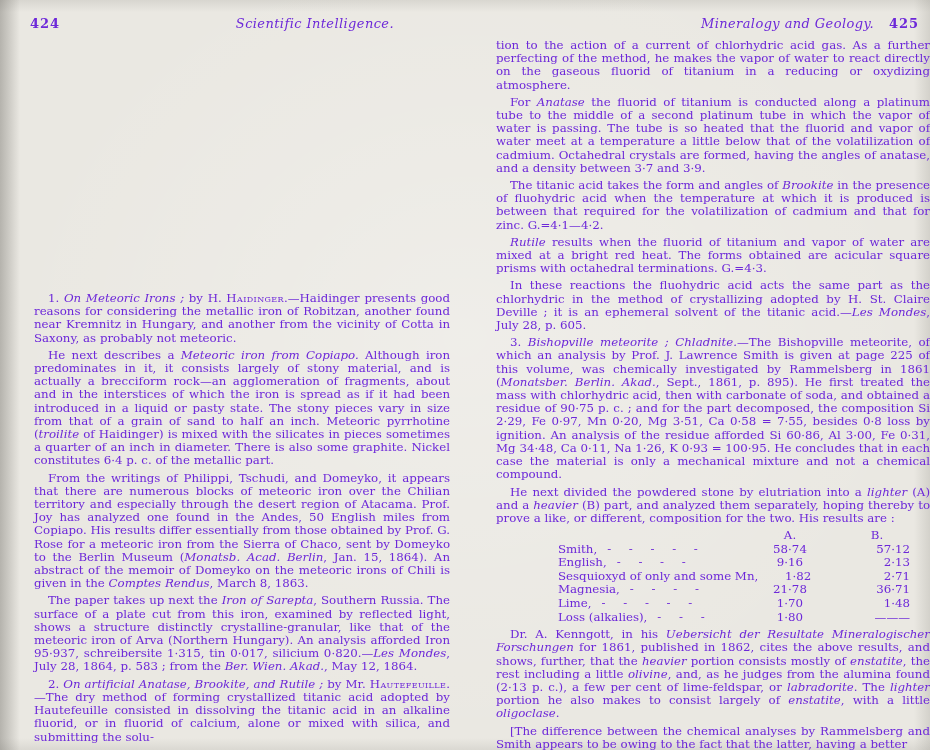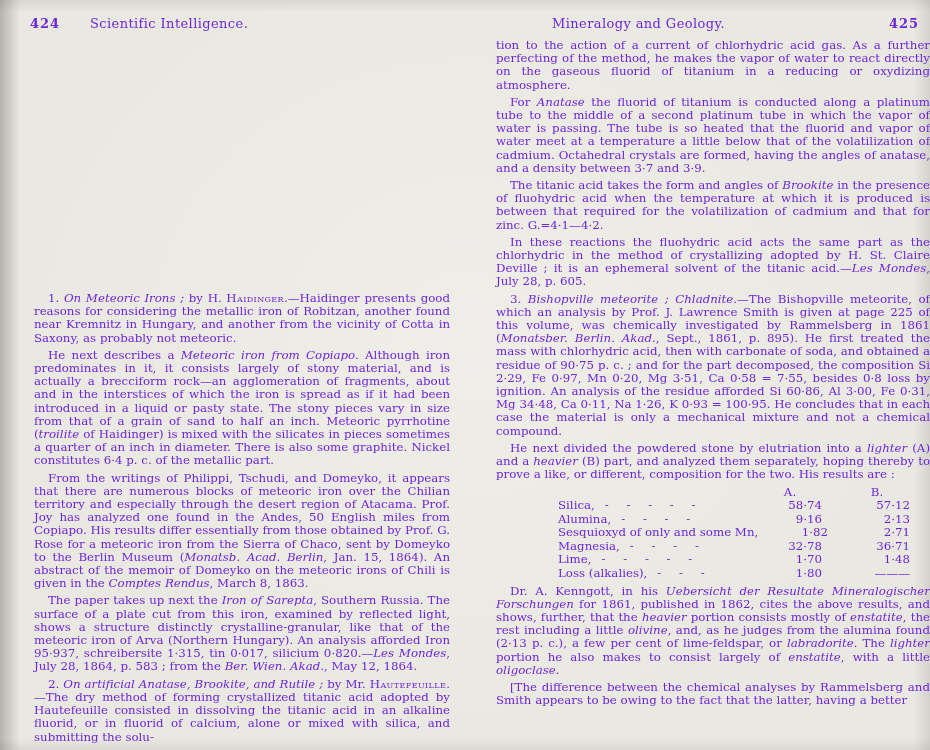--- a/index.html
+++ b/index.html
@@ -16,38 +16,38 @@
       linear-gradient(180deg, rgba(120,118,110,.16), rgba(120,118,110,0) 12px),
       linear-gradient(0deg, rgba(120,118,110,.14), rgba(120,118,110,0) 12px),
       radial-gradient(ellipse at 50% 45%, rgba(255,255,255,.25), rgba(0,0,0,0) 70%);
   }
   .page{position:absolute;top:16px;}
   .page.left{left:30px;width:424px;}
   .page.right{left:492px;width:442px;}
   .running-header{display:flex;align-items:baseline;font-size:13px;height:18px;}
   .running-header .pagenum{width:60px;font-weight:bold;letter-spacing:1px;}
   .running-header .pagenum.right-side{text-align:center;}
-  .running-header .running-title{flex:1;text-align:left;letter-spacing:.4px;}
+  .running-header .running-title{flex:1;text-align:right;font-style:italic;letter-spacing:.4px;}
   .body-text{font-size:11.8px;line-height:13.2px;text-align:justify;}
   .body-text p{margin:4px;}
   .body-text p.ind{text-indent:14px;}
   .left-body{margin-top:258px;}
   .right-body-top{margin-top:5px;}
   .it{font-style:italic;}
   .sc{font-variant:small-caps;letter-spacing:.4px;}
   .analysis-table{margin:3px 0 3px 66px;font-size:11.8px;line-height:13.6px;width:352px;}
   .t-head{display:flex;}
   .t-head .h-spacer{flex:1;}
   .t-head .h-a{width:64px;text-align:center;}
   .t-head .h-gap{width:22px;}
   .t-head .h-b{width:66px;text-align:center;}
   .t-row{display:flex;}
   .t-label{white-space:nowrap;}
   .t-leaders{flex:1 1 0;min-width:0;overflow:hidden;white-space:pre;padding-left:10px;}
-  .t-a{width:64px;text-align:right;white-space:nowrap;}
+  .t-a{width:64px;text-align:center;white-space:nowrap;}
   .t-gap{width:22px;}
   .t-b{width:66px;text-align:right;white-space:nowrap;}
 </style>
 </head>
 <body>
 
 <div class="scan">
 
   <section class="page left">
     <header class="running-header">
@@ -67,56 +67,57 @@
   <section class="page right">
     <header class="running-header">
       <span class="pagenum"></span>
       <span class="running-title">Mineralogy and Geology.</span>
       <span class="pagenum right-side">425</span>
     </header>
     <div class="body-text right-body-top">
         <p class="noind"><span>tion to the action of a current of chlorhydric acid gas. As a further perfecting of the method, he makes the vapor of water to react directly on the gaseous fluorid of titanium in a reducing or oxydizing atmosphere.</span></p>
         <p class="ind"><span>For </span><span class="it">Anatase</span><span> the fluorid of titanium is conducted along a platinum tube to the middle of a second platinum tube in which the vapor of water is passing. The tube is so heated that the fluorid and vapor of water meet at a temperature a little below that of the volatilization of cadmium. Octahedral crystals are formed, having the angles of anatase, and a density between 3·7 and 3·9.</span></p>
         <p class="ind"><span>The titanic acid takes the form and angles of </span><span class="it">Brookite</span><span> in the presence of fluohydric acid when the temperature at which it is produced is between that required for the volatilization of cadmium and that for zinc. G.=4·1—4·2.</span></p>
+        <p class="ind"><span class="it">Rutile</span><span> results when the fluorid of titanium and vapor of water are mixed at a bright red heat. The forms obtained are acicular square prisms with octahedral terminations. G.=4·3.</span></p>
         <p class="ind"><span>In these reactions the fluohydric acid acts the same part as the chlorhydric in the method of crystallizing adopted by H. St. Claire Deville ; it is an ephemeral solvent of the titanic acid.—</span><span class="it">Les Mondes</span><span>, July 28, p. 605.</span></p>
         <p class="ind"><span>3. </span><span class="it">Bishopville meteorite ; Chladnite.</span><span>—The Bishopville meteorite, of which an analysis by Prof. J. Lawrence Smith is given at page 225 of this volume, was chemically investigated by Rammelsberg in 1861 (</span><span class="it">Monatsber. Berlin. Akad.</span><span>, Sept., 1861, p. 895). He first treated the mass with chlorhydric acid, then with carbonate of soda, and obtained a residue of 90·75 p. c. ; and for the part decomposed, the composition Si 2·29, Fe 0·97, Mn 0·20, Mg 3·51, Ca 0·58 = 7·55, besides 0·8 loss by ignition. An analysis of the residue afforded Si 60·86, Al 3·00, Fe 0·31, Mg 34·48, Ca 0·11, Na 1·26, K 0·93 = 100·95. He concludes that in each case the material is only a mechanical mixture and not a chemical compound.</span></p>
         <p class="ind"><span>He next divided the powdered stone by elutriation into a </span><span class="it">lighter</span><span> (A) and a </span><span class="it">heavier</span><span> (B) part, and analyzed them separately, hoping thereby to prove a like, or different, composition for the two. His results are :</span></p>
       </div>
     <div class="analysis-table" id="analysis-table">
         <div class="t-head">
           <span class="h-spacer"></span>
           <span class="h-a">A.</span>
           <span class="h-gap"></span>
           <span class="h-b">B.</span>
         </div>
         <div class="t-row">
-          <span class="t-label">Silica,</span>
+          <span class="t-label">Smith,</span>
           <span class="t-leaders">-  -  -  -  -</span>
           <span class="t-a">58·74</span>
           <span class="t-gap"></span>
           <span class="t-b">57·12</span>
         </div>
         <div class="t-row">
-          <span class="t-label">Alumina,</span>
+          <span class="t-label">English,</span>
           <span class="t-leaders">-  -  -  -</span>
           <span class="t-a">9·16</span>
           <span class="t-gap"></span>
           <span class="t-b">2·13</span>
         </div>
         <div class="t-row">
           <span class="t-label">Sesquioxyd of only and some Mn,</span>
           <span class="t-leaders"></span>
           <span class="t-a">1·82</span>
           <span class="t-gap"></span>
           <span class="t-b">2·71</span>
         </div>
         <div class="t-row">
           <span class="t-label">Magnesia,</span>
           <span class="t-leaders">-  -  -  -</span>
-          <span class="t-a">32·78</span>
+          <span class="t-a">21·78</span>
           <span class="t-gap"></span>
           <span class="t-b">36·71</span>
         </div>
         <div class="t-row">
           <span class="t-label">Lime,</span>
           <span class="t-leaders">-  -  -  -  -</span>
           <span class="t-a">1·70</span>
           <span class="t-gap"></span>
           <span class="t-b">1·48</span>
         </div>

